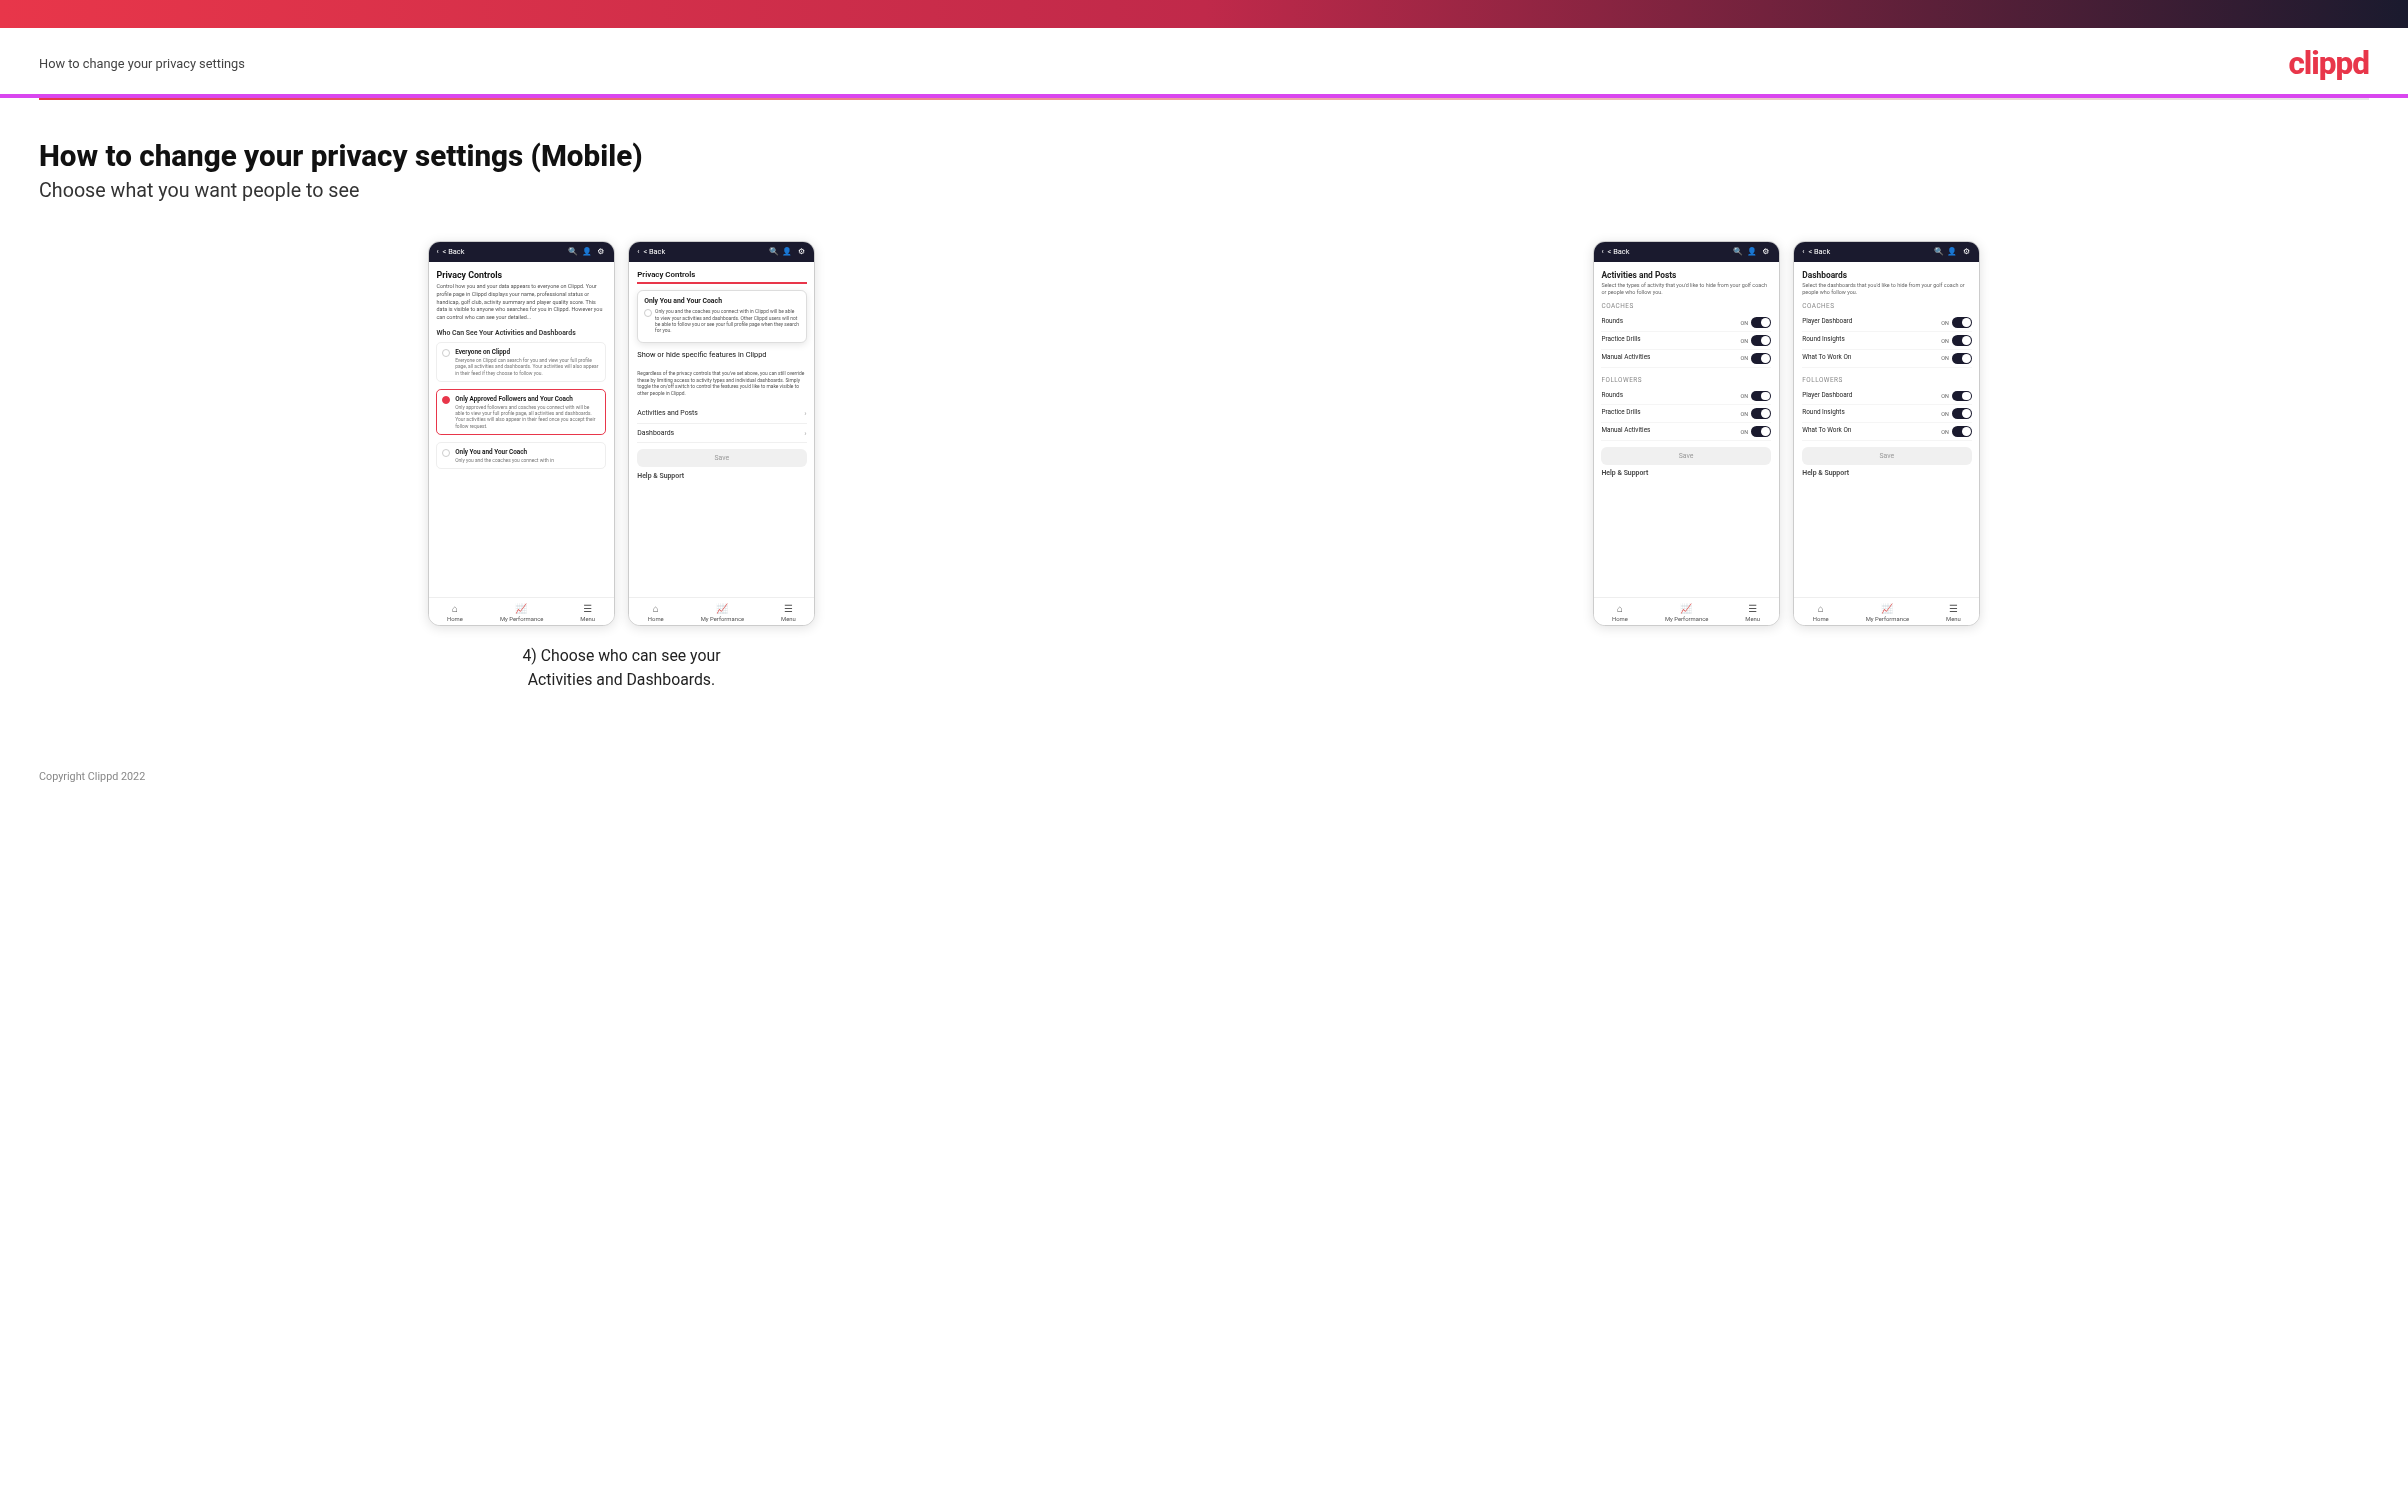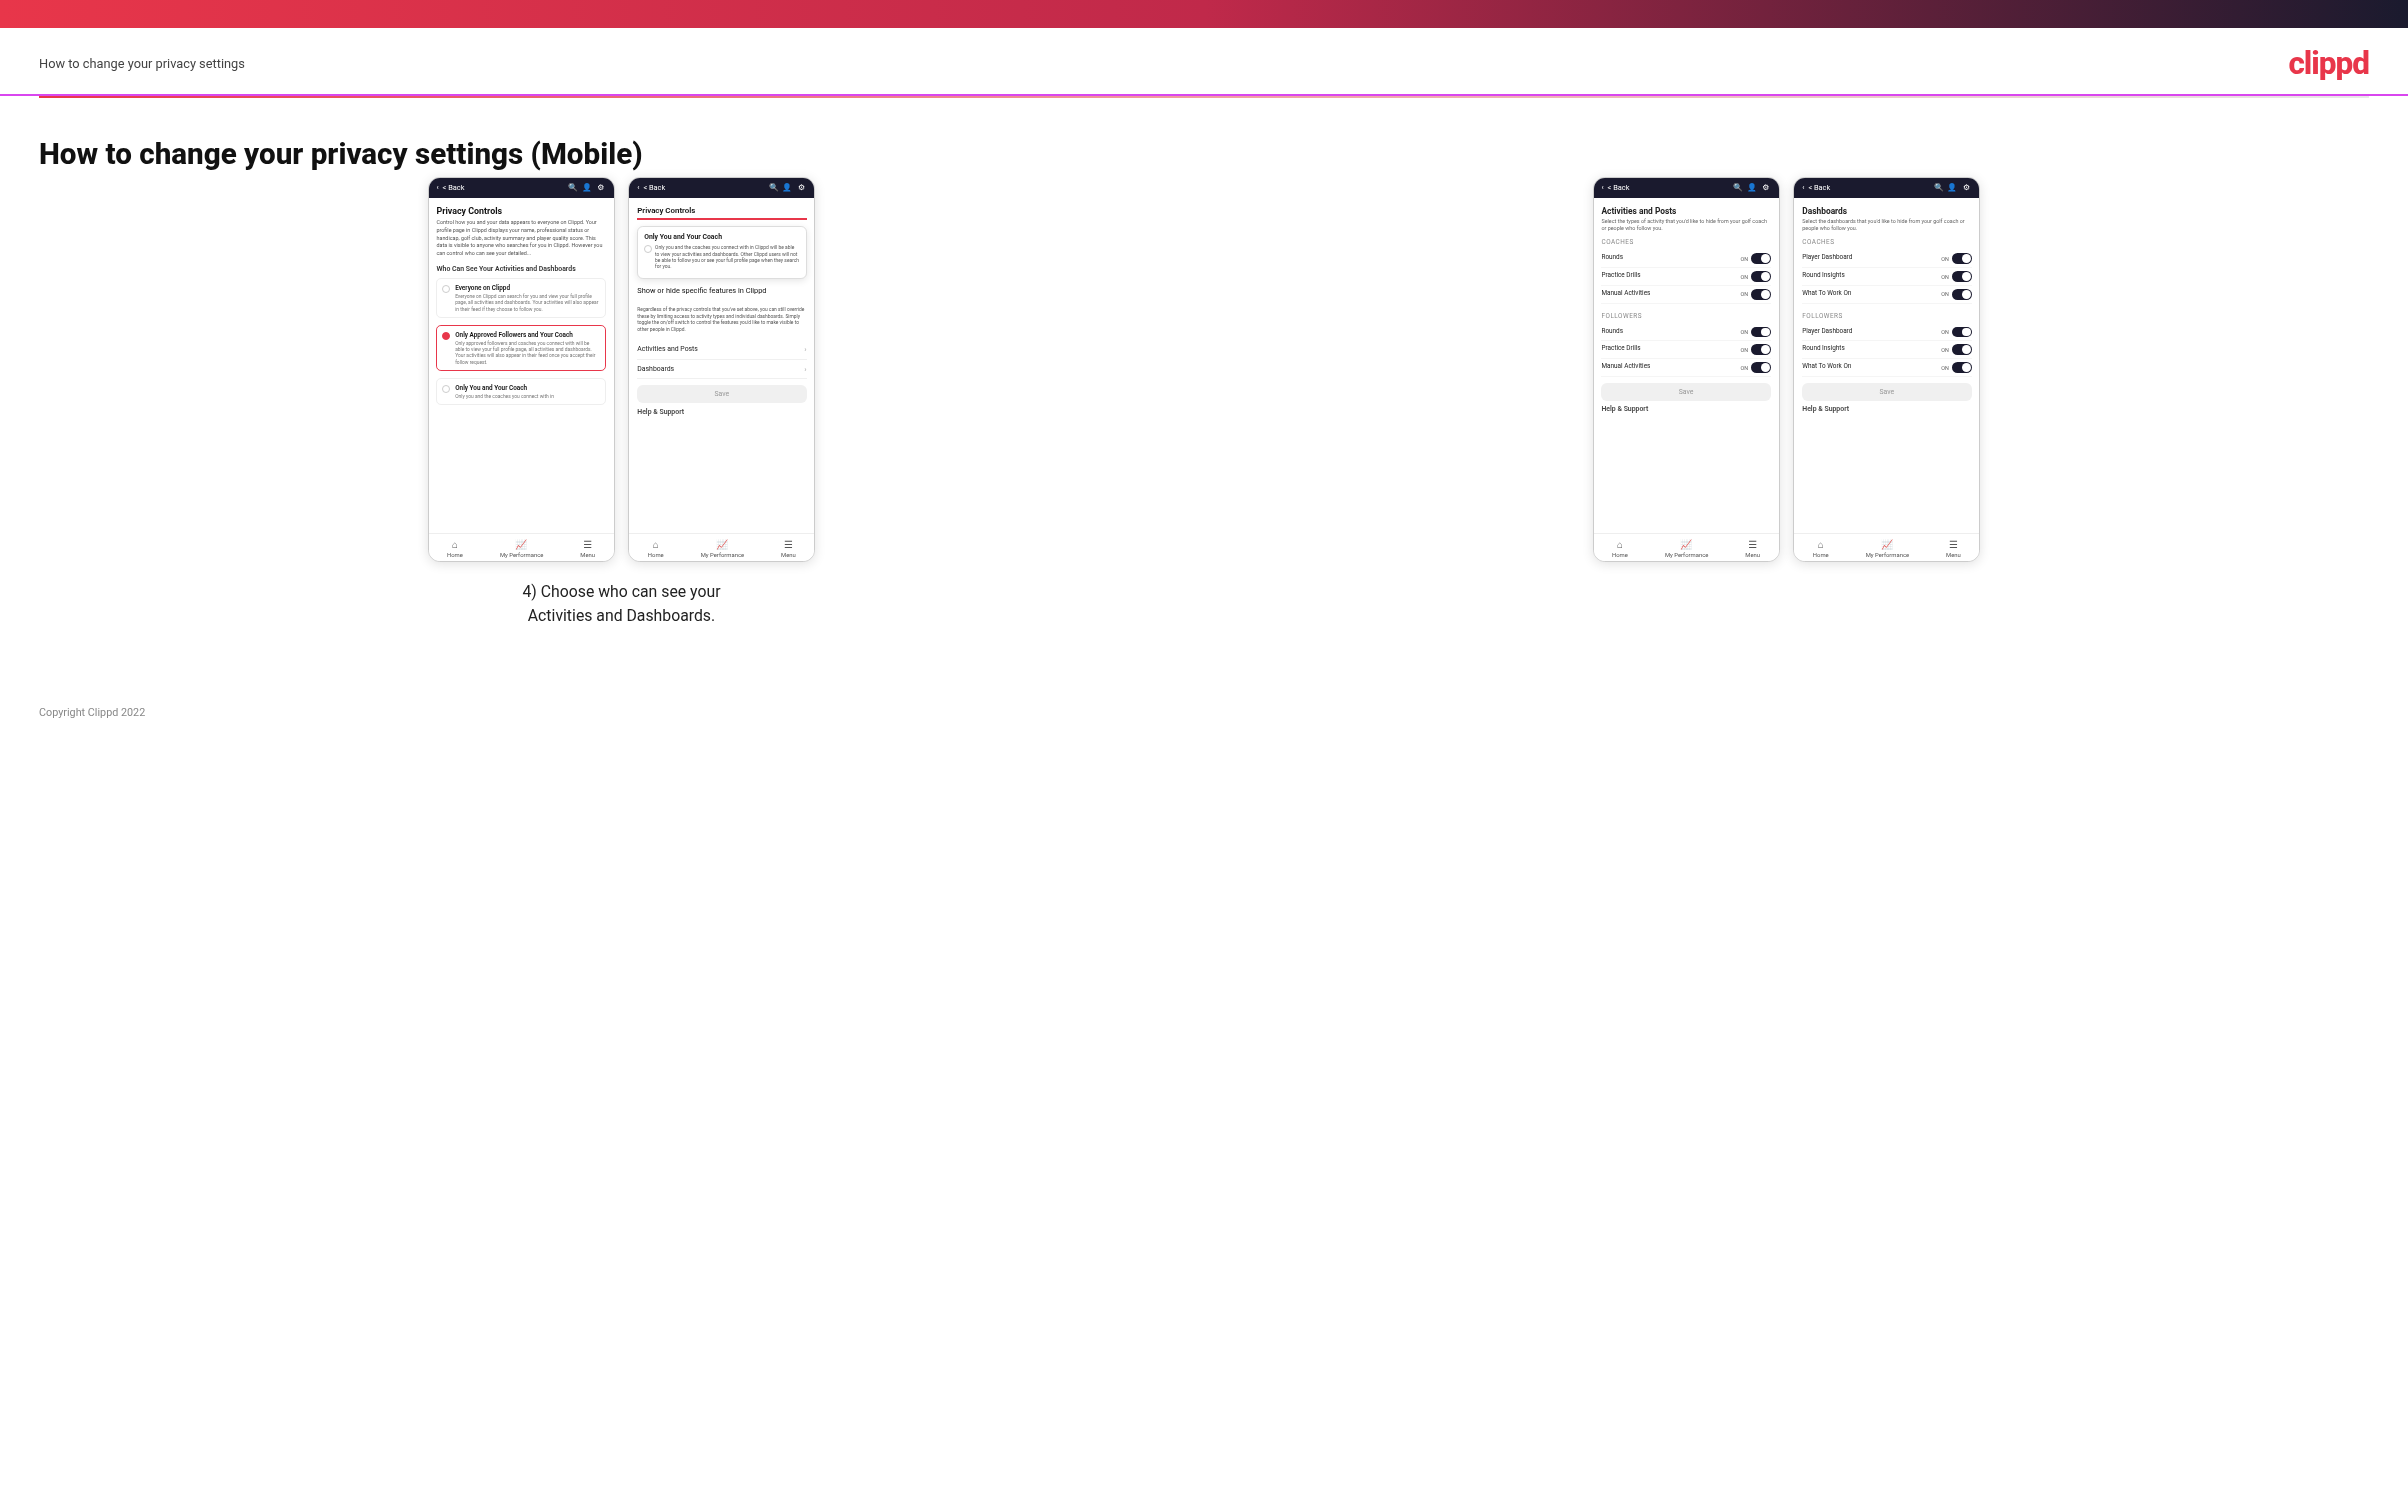--- a/index.html
+++ b/index.html
@@ -14,21 +14,21 @@
       background: linear-gradient(to right, #e8364a, #c0294a, #1a1a2e);
       height: 27.6px;
       width: 100%;
     }
     
     .header {
       display: flex;
       align-items: center;
       justify-content: space-between;
       padding: 17.7px 39px 11.8px 39px;
-      border-bottom: 2px solid #d946ef;
+      border-bottom: 4px solid #d946ef;
     }
     .header-breadcrumb {
       font-size: 12.8px;
       color: #444;
     }
     .logo {
       font-size: 31.5px;
       font-weight: 800;
       color: #e8364a;
       letter-spacing: -1px;
@@ -362,20 +362,21 @@
 <div class="top-bar"></div>
 
 <div class="header">
   <span class="header-breadcrumb">How to change your privacy settings</span>
   <span class="logo">clippd</span>
 </div>
 <div class="divider"></div>
 
 <div class="main-content">
   <div class="page-title">How to change your privacy settings (Mobile)</div>
+  <div class="page-subtitle">Choose what you want people to see</div>
 
   <div class="screenshots-main">
 
     <div class="left-group">
       <div class="phones-row">
 
         <div class="phone-mockup">
           <div class="phone-header">
             <div class="phone-header-left">
               <span>‹</span>

